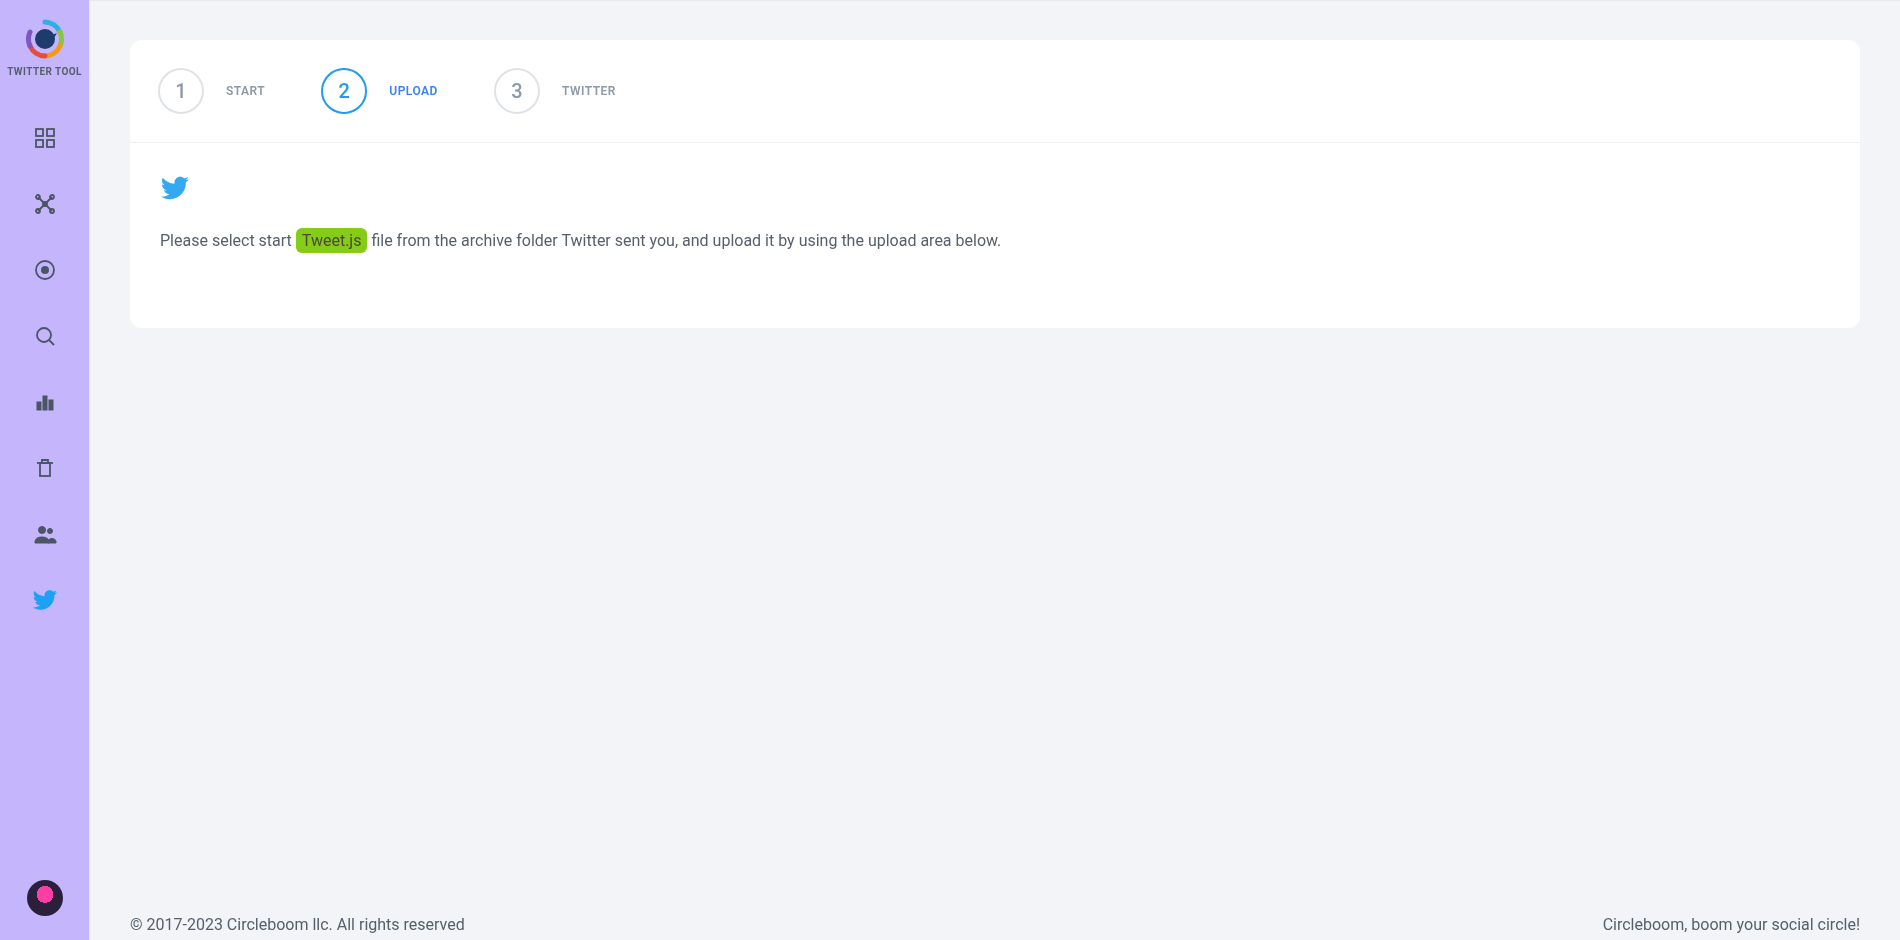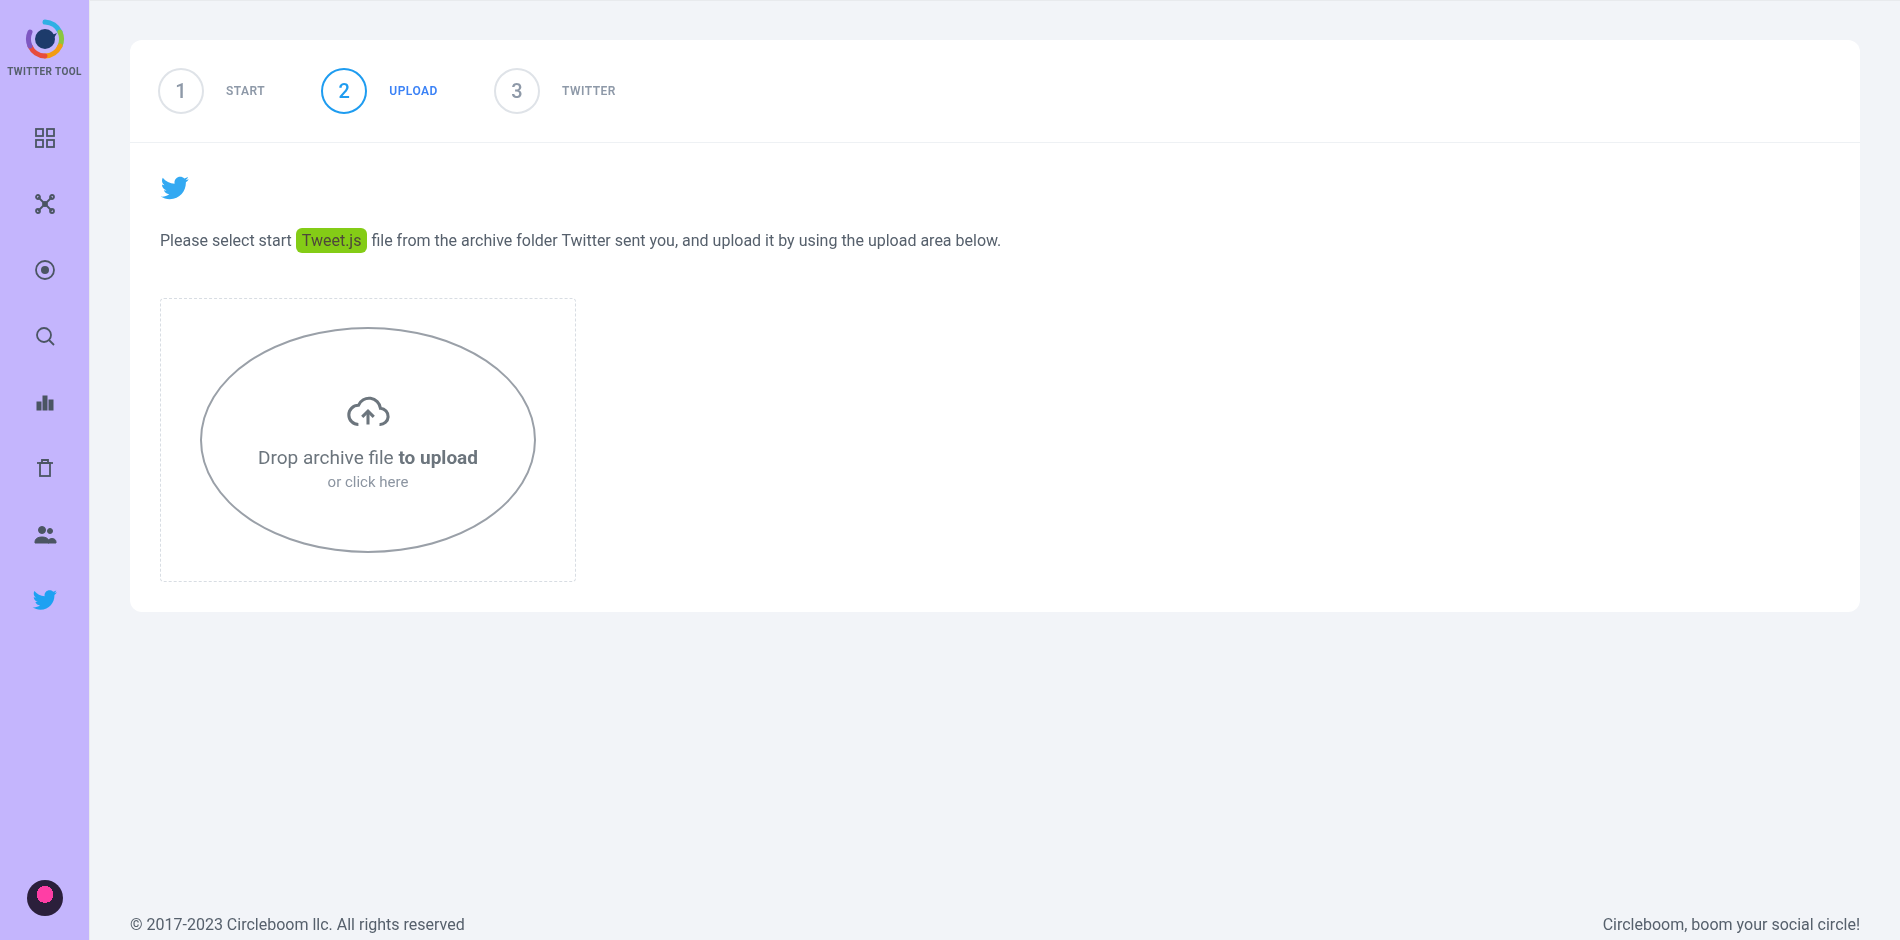--- a/index.html
+++ b/index.html
@@ -217,33 +217,20 @@
     <div class="content">
       <h1 class="page-title">
         <svg viewBox="0 0 24 24">
             <path d="M23 4.9c-.8.4-1.7.6-2.6.8.9-.6 1.7-1.5 2-2.5-.9.5-1.9.9-2.9 1.1C18.6 3.4 17.4 3 16.1 3c-2.5 0-4.5 2-4.5 4.5 0 .4 0 .7.1 1C7.9 8.3 4.5 6.5 2.2 3.7c-.4.7-.6 1.5-.6 2.3 0 1.6.8 3 2 3.8-.7 0-1.4-.2-2-.6v.1c0 2.2 1.6 4 3.6 4.4-.4.1-.8.2-1.2.2-.3 0-.6 0-.9-.1.6 1.8 2.3 3.1 4.3 3.1-1.6 1.2-3.6 2-5.7 2-.4 0-.7 0-1.1-.1C2.7 20.1 5.1 21 7.7 21c8.4 0 13-7 13-13v-.6c.9-.6 1.7-1.5 2.3-2.5z"></path>
           </svg>
       </h1>
       <p class="desc">
         <span>Please select start </span><span class="highlight">Tweet.js</span><span> file from the archive folder Twitter sent you, and upload it by using the upload area below.</span>
       </p>
 
-      <div class="dropzone-outer">
-        <div class="dropzone">
-          <svg viewBox="0 0 24 24">
-            <path d="M7 18a5 5 0 0 1 0-10 6 6 0 0 1 11.5 1.5A4 4 0 0 1 18 18"></path>
-            <path d="M12 11v7"></path>
-              <path d="M9 14l3-3 3 3"></path>
-          </svg>
-          <div class="dz-line1">
-            <span>Drop archive file </span><strong>to upload</strong>
-          </div>
-          <div class="dz-line2">or click here</div>
-        </div>
-      </div>
     </div>
   </div>
 </main>
 
 <footer class="footer">
   <div>© 2017-2023 Circleboom llc. All rights reserved</div>
   <div>Circleboom, boom your social circle!</div>
 </footer>
 
 </body></html>

